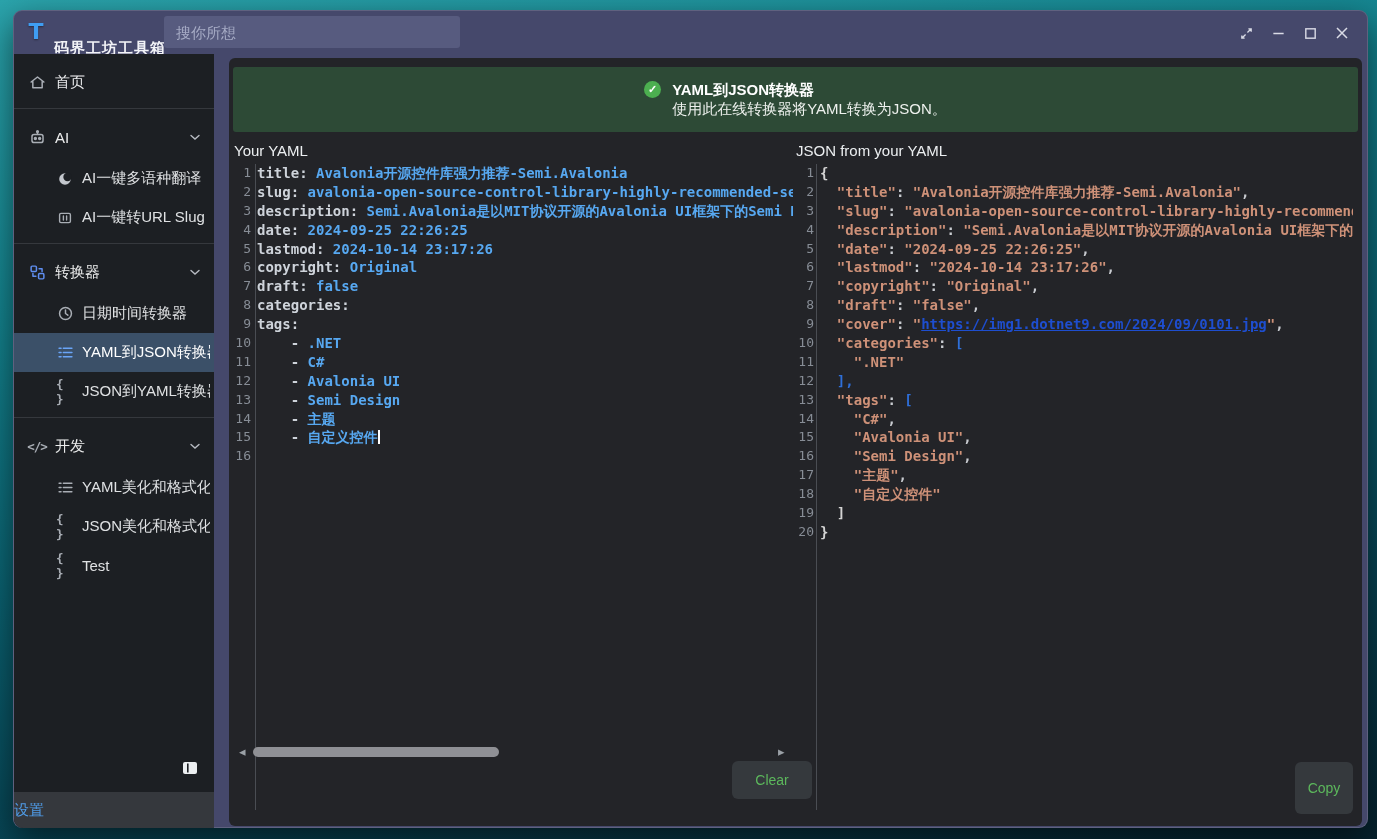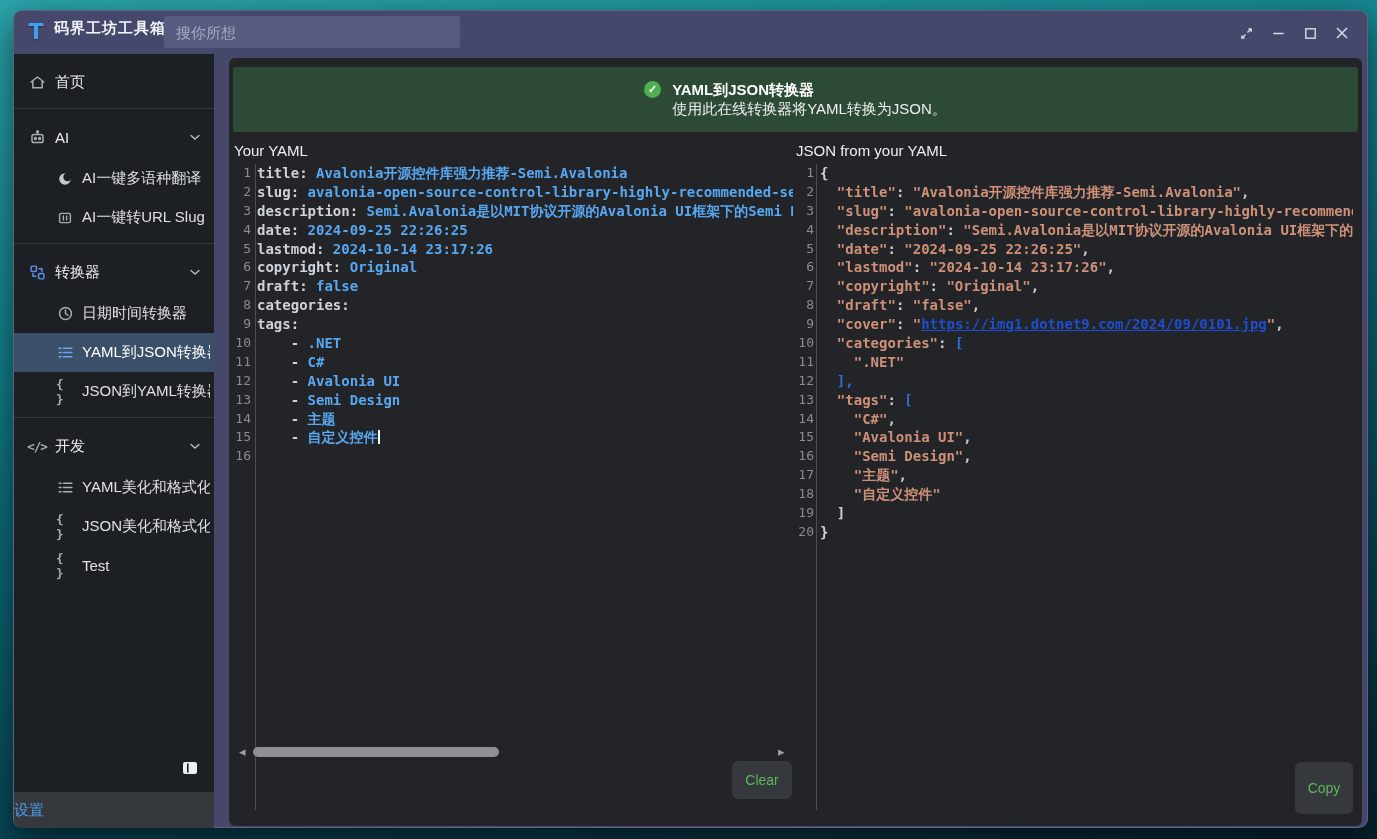--- a/index.html
+++ b/index.html
@@ -7,21 +7,21 @@
     font-family:"Liberation Sans",sans-serif;
     background:linear-gradient(168deg,#2ba4ac 0%,#14848f 28%,#0b6372 52%,#074353 76%,#06222e 100%);}
   
   .window{position:absolute;left:13px;top:10px;width:1355px;height:818px;
     background:#45486b;border-radius:9px;box-shadow:0 12px 34px rgba(0,0,0,.55);
     border:1px solid rgba(255,255,255,.14);box-sizing:border-box;}
   .titlebar{position:absolute;left:0;top:0;right:0;height:43px;}
   .logo{position:absolute;left:9px;top:8px;width:26px;height:26px;text-align:center;
     font-family:"DejaVu Sans",sans-serif;font-weight:bold;font-size:22px;line-height:26px;color:#3f9df2;
     text-shadow:0 1px 2px rgba(0,0,0,.4);}
-  .app-title{position:absolute;left:40px;top:8px;font-size:15px;font-weight:bold;color:#f2f3f7;letter-spacing:1px;}
+  .app-title{position:absolute;left:40px;top:28px;font-size:15px;font-weight:bold;color:#f2f3f7;letter-spacing:1px;}
   .search{position:absolute;left:150px;top:5px;width:296px;height:32px;background:#575b7f;border:none;border-radius:3px;
     color:#e7e9f4;font-size:15px;padding:0 12px;box-sizing:border-box;font-family:"Liberation Sans",sans-serif;outline:none;}
   .search::placeholder{color:#a6abc5;}
   .winctrls{position:absolute;right:10px;top:7px;display:flex;gap:2px;}
   .wbtn{width:30px;height:30px;display:flex;align-items:center;justify-content:center;color:#d9dbe6;cursor:default;}
   
   .sidebar{position:absolute;left:0;top:43px;width:200px;height:774px;background:#1c1f23;
     border-bottom-left-radius:9px;overflow:hidden;}
   .sb-scroll{position:absolute;left:0;top:0;right:0;bottom:36px;overflow:hidden;}
   .sb-home{margin-top:8px;height:40px;display:flex;align-items:center;padding:0 0 0 14px;color:#e9eaec;font-size:15px;gap:9px;}
@@ -61,21 +61,21 @@
   .c-s{color:#ce9178;}
   .c-b{color:#2e6fd9;}
   .c-w{color:#d4d4d4;}
   .caret{display:inline-block;width:2px;height:14px;background:#fff;vertical-align:-2px;}
   
   .hscroll-arrow{position:absolute;top:687px;color:#9aa0a6;font-size:13px;line-height:14px;}
   .hscroll-thumb{position:absolute;left:24px;top:689px;width:246px;height:10px;border-radius:5px;background:#8f9095;}
   
   .btn{position:absolute;background:#35393d;border:none;border-radius:6px;color:#5cb85c;
     font-size:14px;font-family:"Liberation Sans",sans-serif;}
-  .btn-clear{left:503px;top:703px;width:60px;height:38px;}
+  .btn-clear{left:503px;top:703px;width:80px;height:38px;}
   .btn-copy{left:1066px;top:704px;width:58px;height:52px;}
 </style>
 </head>
 <body>
 
 <div class="stage">
   <div class="window">
 
     <div class="titlebar">
       <div class="logo">T</div>

